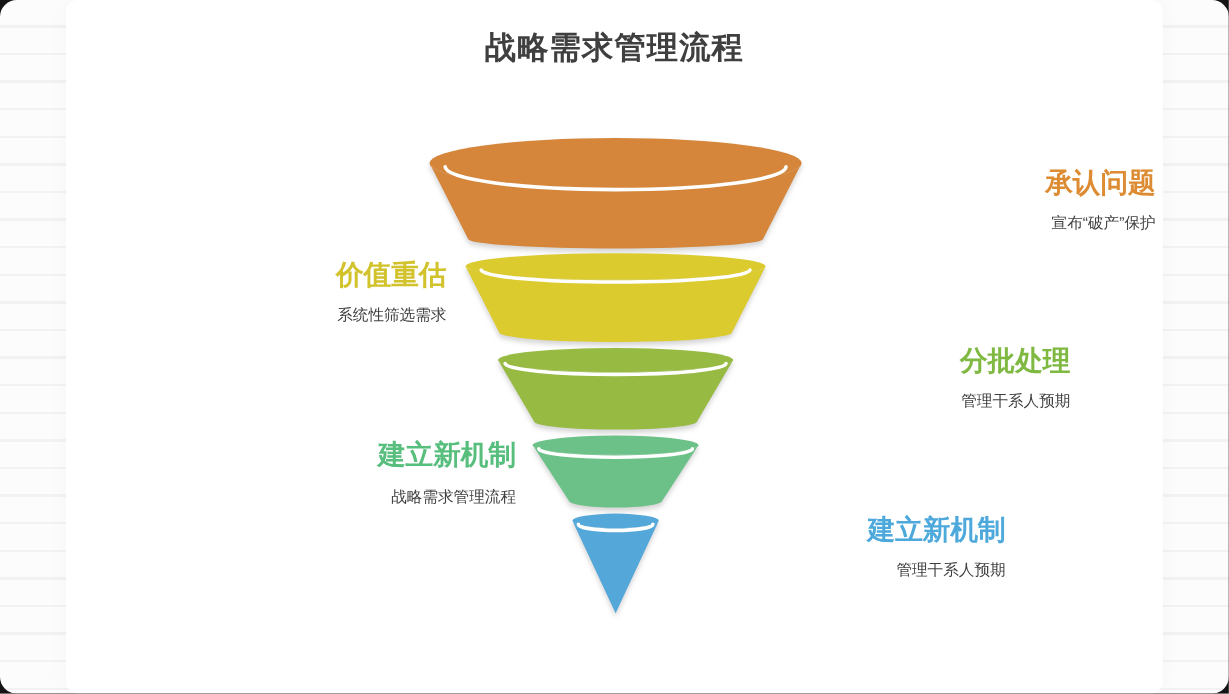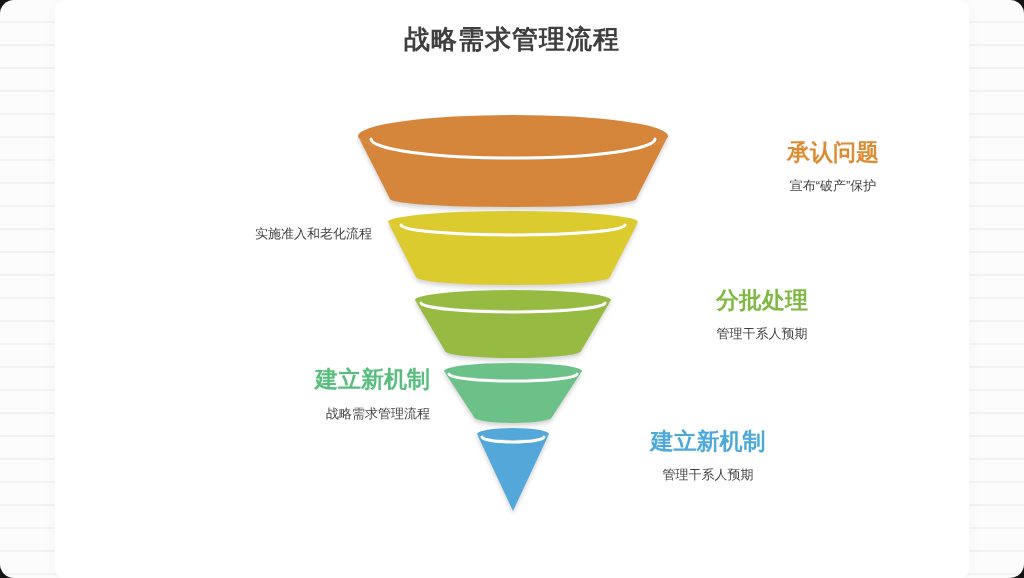--- a/index.html
+++ b/index.html
@@ -25,21 +25,21 @@
     position:absolute;left:0;top:22px;width:1024px;
     text-align:center;font-size:26px;font-weight:700;
     color:#3f3f3f;letter-spacing:1px;
   }
   svg.funnel{position:absolute;left:0;top:0;}
   .seg{filter:drop-shadow(0 3px 2px rgba(100,100,100,0.28));}
   .rim{fill:none;stroke:#ffffff;stroke-width:3;stroke-linecap:round;}
   .lbl{position:absolute;width:260px;}
   .lbl .h{font-size:23px;font-weight:700;line-height:1.25;}
   .lbl .d{font-size:13px;color:#3f3f3f;line-height:1.25;margin-top:11px;}
-  .lbl.right-side{text-align:center;}
+  .lbl.right-side{text-align:right;}
   .lbl.left-side{text-align:right;}
   .lbl-1{left:703px;top:138px;}
   .lbl-2{right:652px;top:215px;}
   .lbl-3{left:632px;top:286px;}
   .lbl-4{right:594px;top:366px;}
   .lbl-5{left:578px;top:427px;}
 </style>
 </head>
 <body>
 
@@ -81,21 +81,22 @@
       <path class="rim" d="M 482 437 A 31 5 0 0 0 544 437"></path>
     </g>
   </svg>
 
   <div class="lbl lbl-1 right-side">
     <div class="h" style="color: rgb(221, 140, 51);">承认问题</div>
     <div class="d">宣布“破产”保护</div>
   </div>
 
   <div class="lbl lbl-2 left-side">
-    <div class="d">实施准入和老化流程</div>
+    <div class="h" style="color: rgb(210, 194, 43);">价值重估</div>
+    <div class="d">系统性筛选需求</div>
   </div>
 
   <div class="lbl lbl-3 right-side">
     <div class="h" style="color: rgb(127, 185, 66);">分批处理</div>
     <div class="d">管理干系人预期</div>
   </div>
 
   <div class="lbl lbl-4 left-side">
     <div class="h" style="color: rgb(87, 190, 125); font-family: Liberation Serif, serif;">建立新机制</div>
     <div class="d">战略需求管理流程</div>

